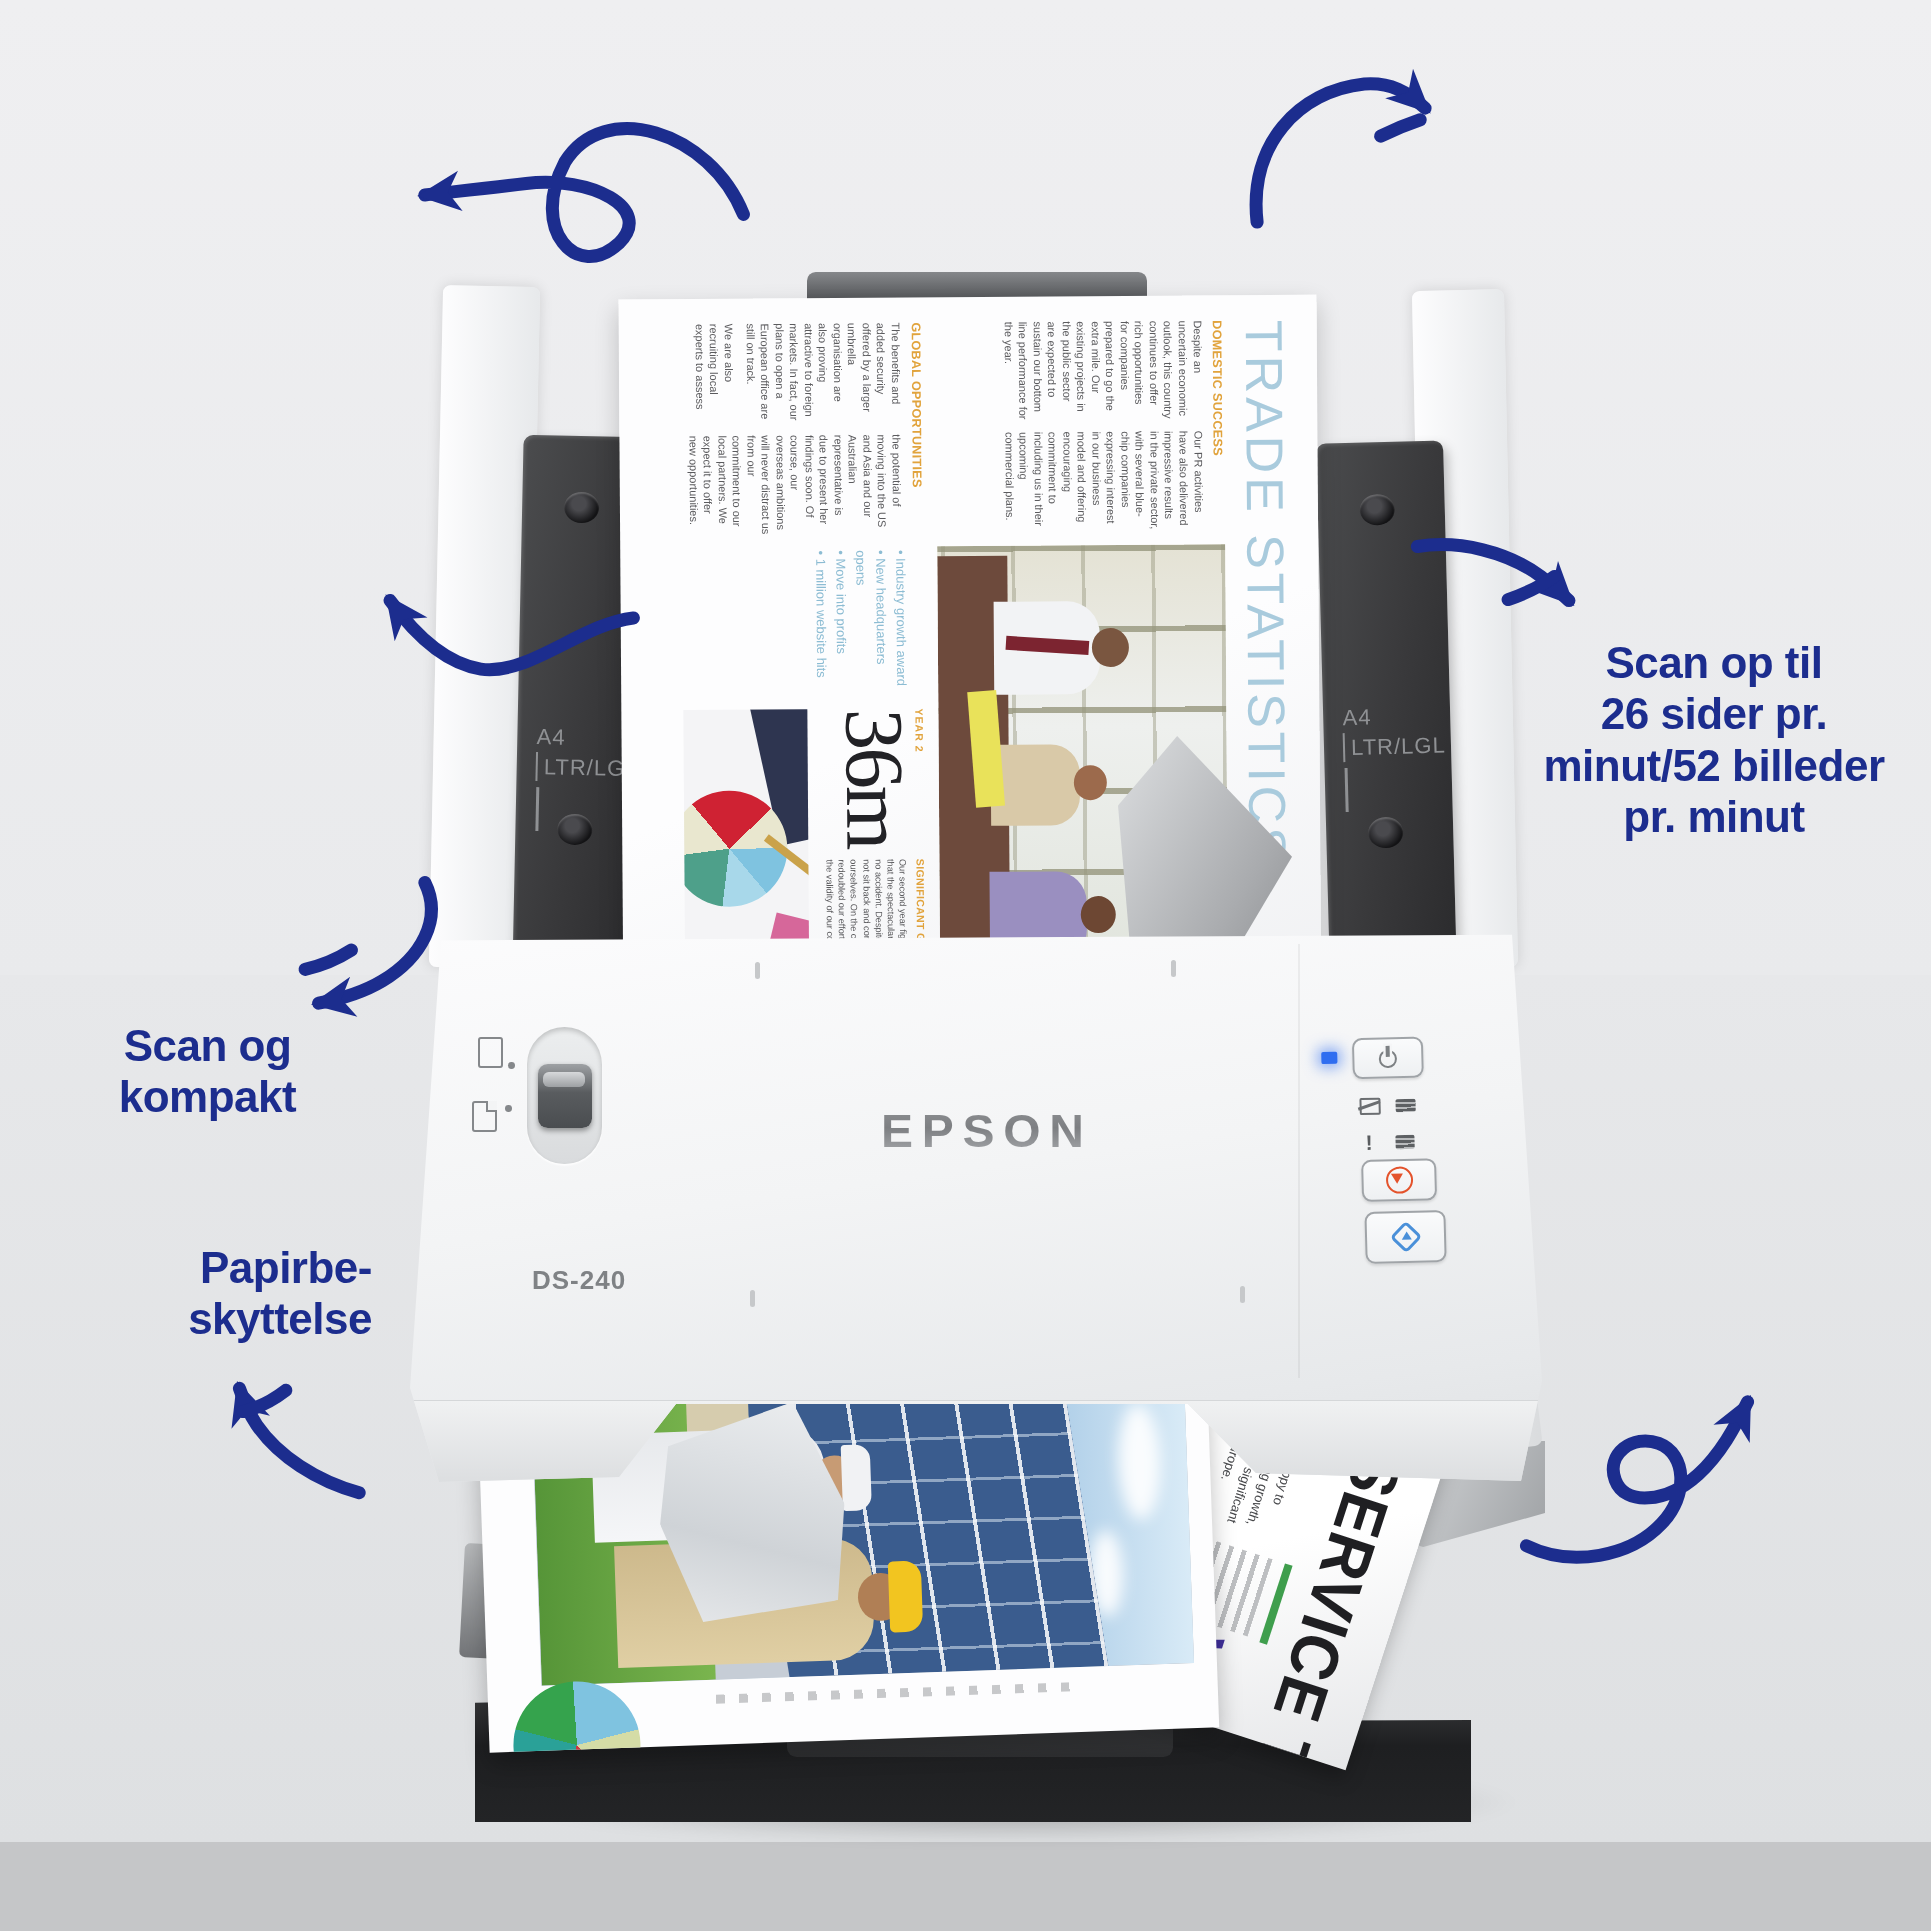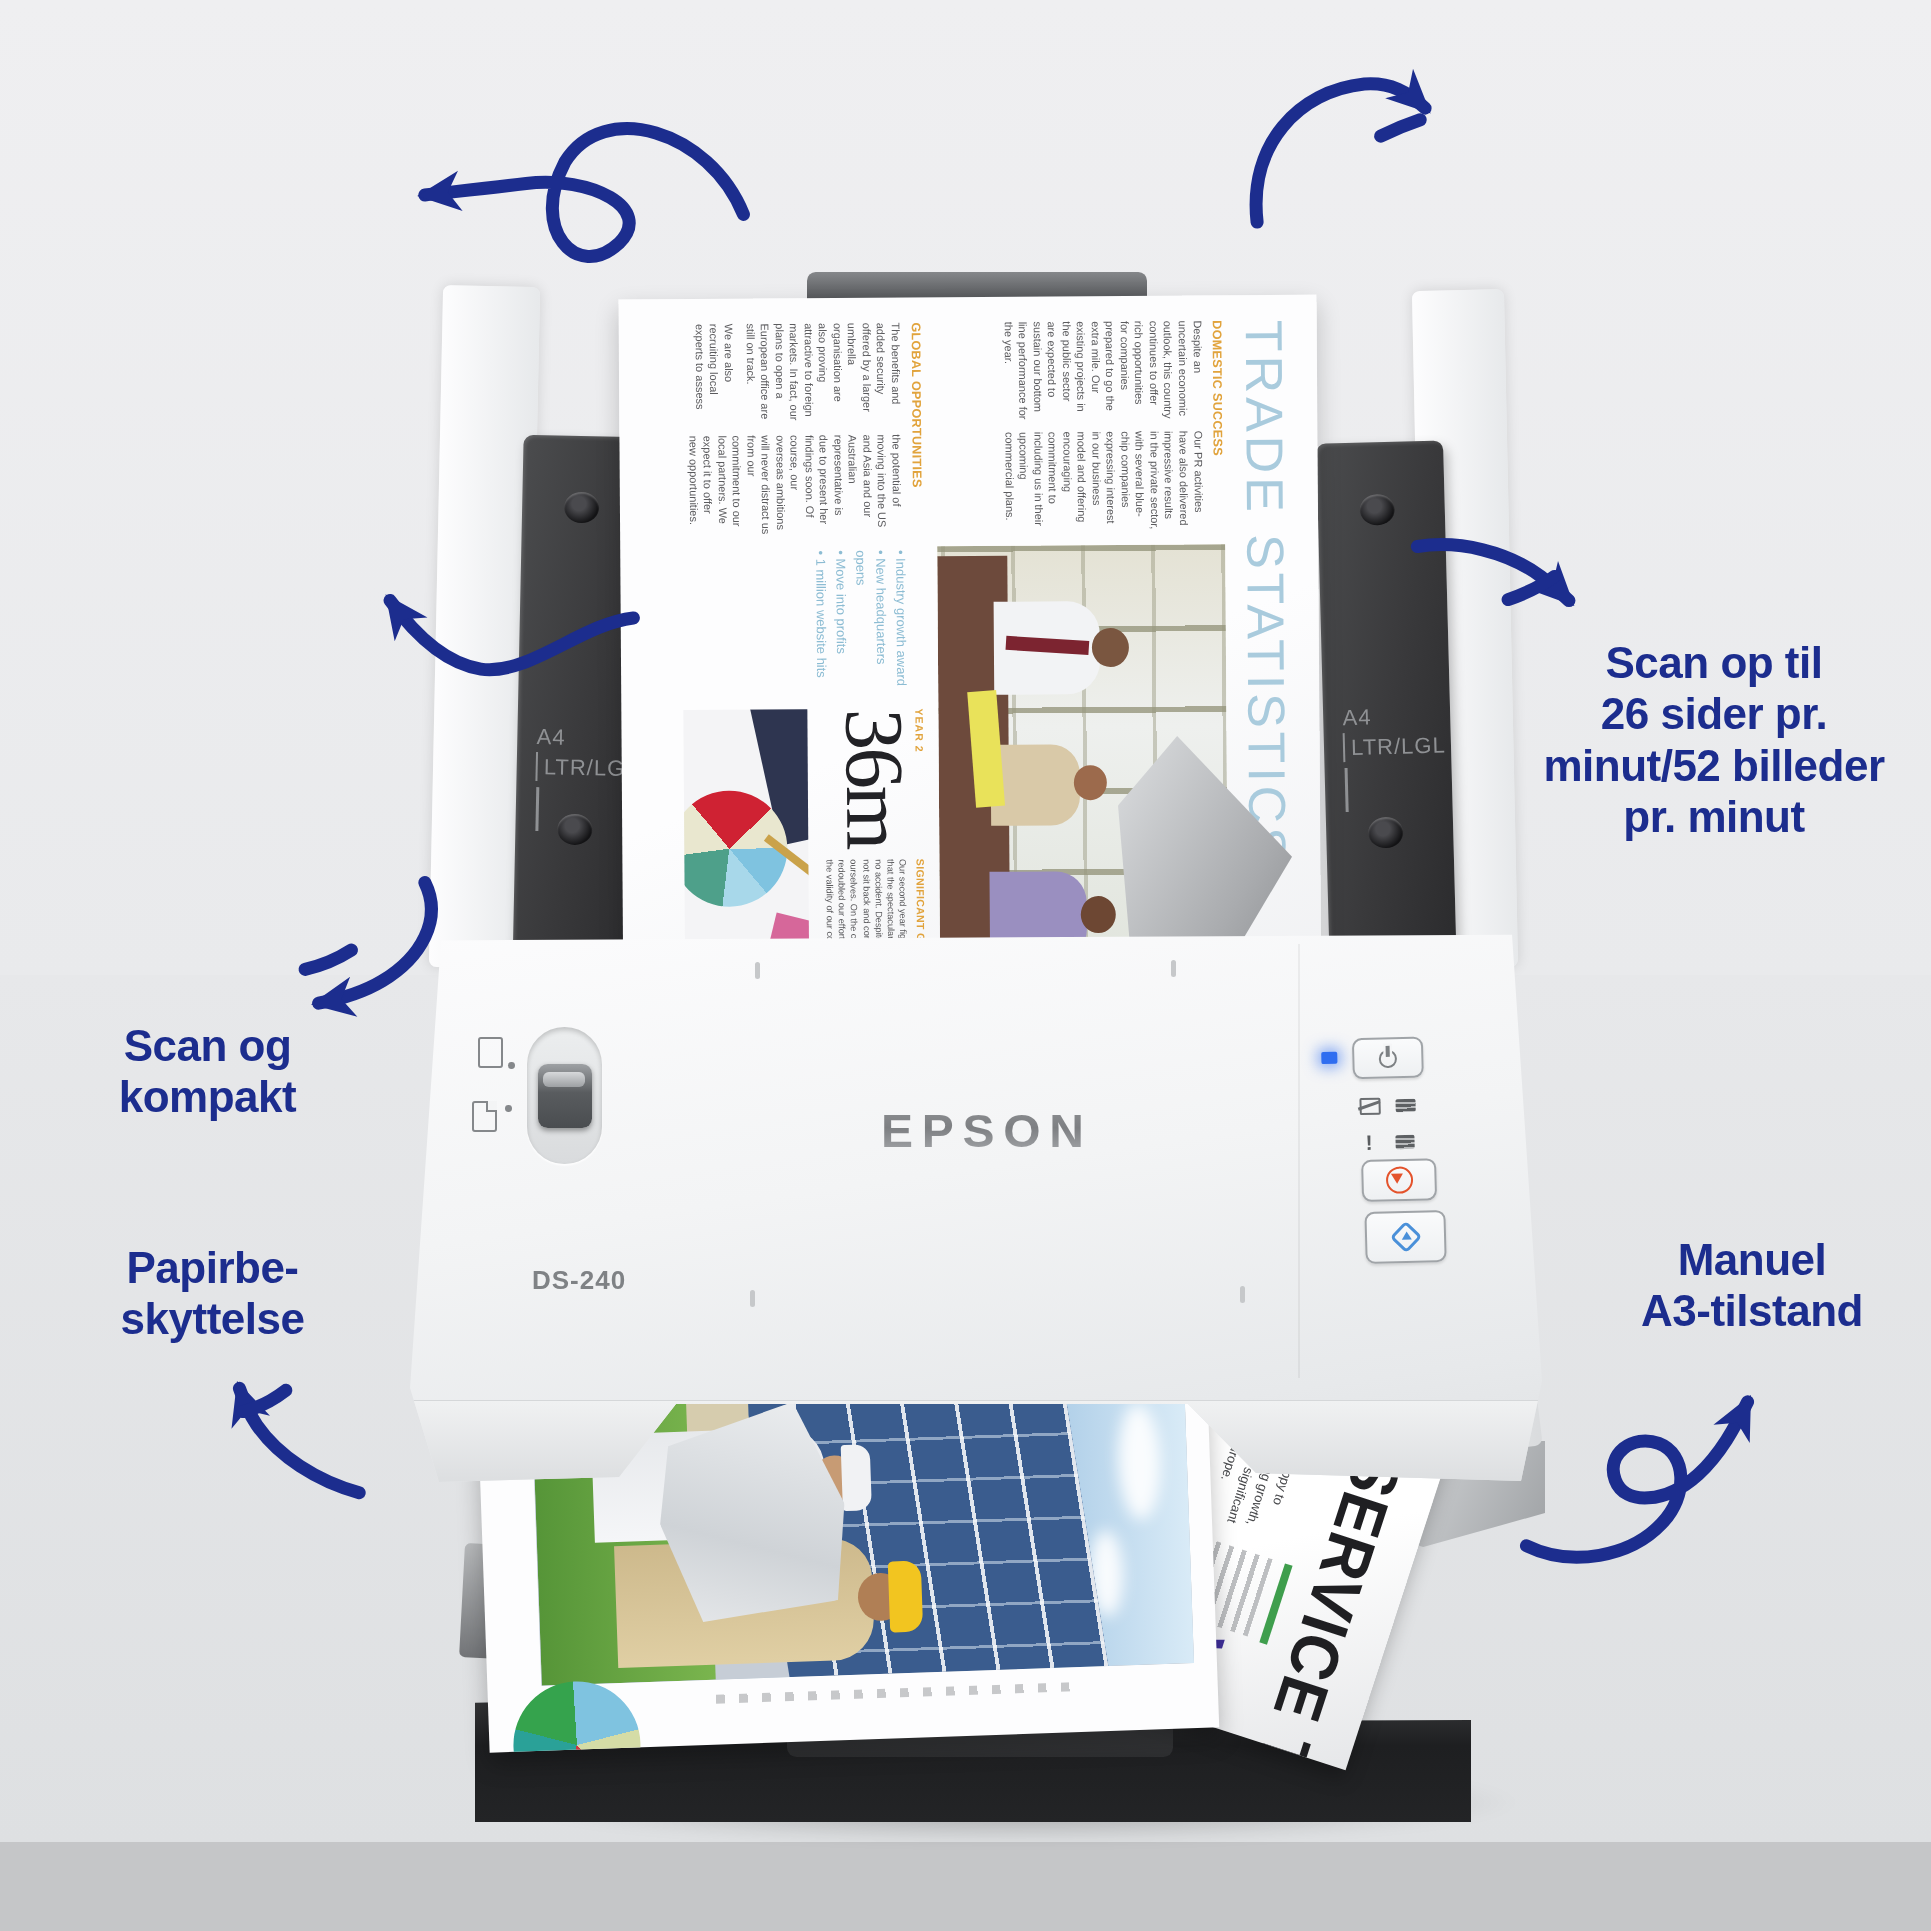--- a/index.html
+++ b/index.html
@@ -405,19 +405,17 @@
       <path marker-end="url(#ah)" d="M 1581 1601 C 1628 1624, 1689 1612, 1721 1578 C 1749 1549, 1747 1506, 1718 1495 C 1691 1485, 1663 1506, 1673 1533 C 1683 1560, 1726 1557, 1759 1527 C 1782 1506, 1797 1478, 1810 1452"></path>
     </g>
   </svg>
 
   <div class="ann" style="left:1492px;top:637px;width:444px;">Scan op til
 26 sider pr.
 minut/52 billeder
 pr. minut</div>
   <div class="ann" style="left:58px;top:1020px;width:299px;">Scan og
 kompakt</div>
-  <div class="ann" style="left:53px;top:1242px;width:319px;">Papirbe-
+  <div class="ann" style="left:53px;top:1242px;width:319px;text-align:right;">Papirbe-
 skyttelse</div>
-  <div class="ann" style="left:1583px;top:1234px;width:338px;">Manuel
-A3-tilstand</div>
 
 </div>
 
 
 </body></html>

